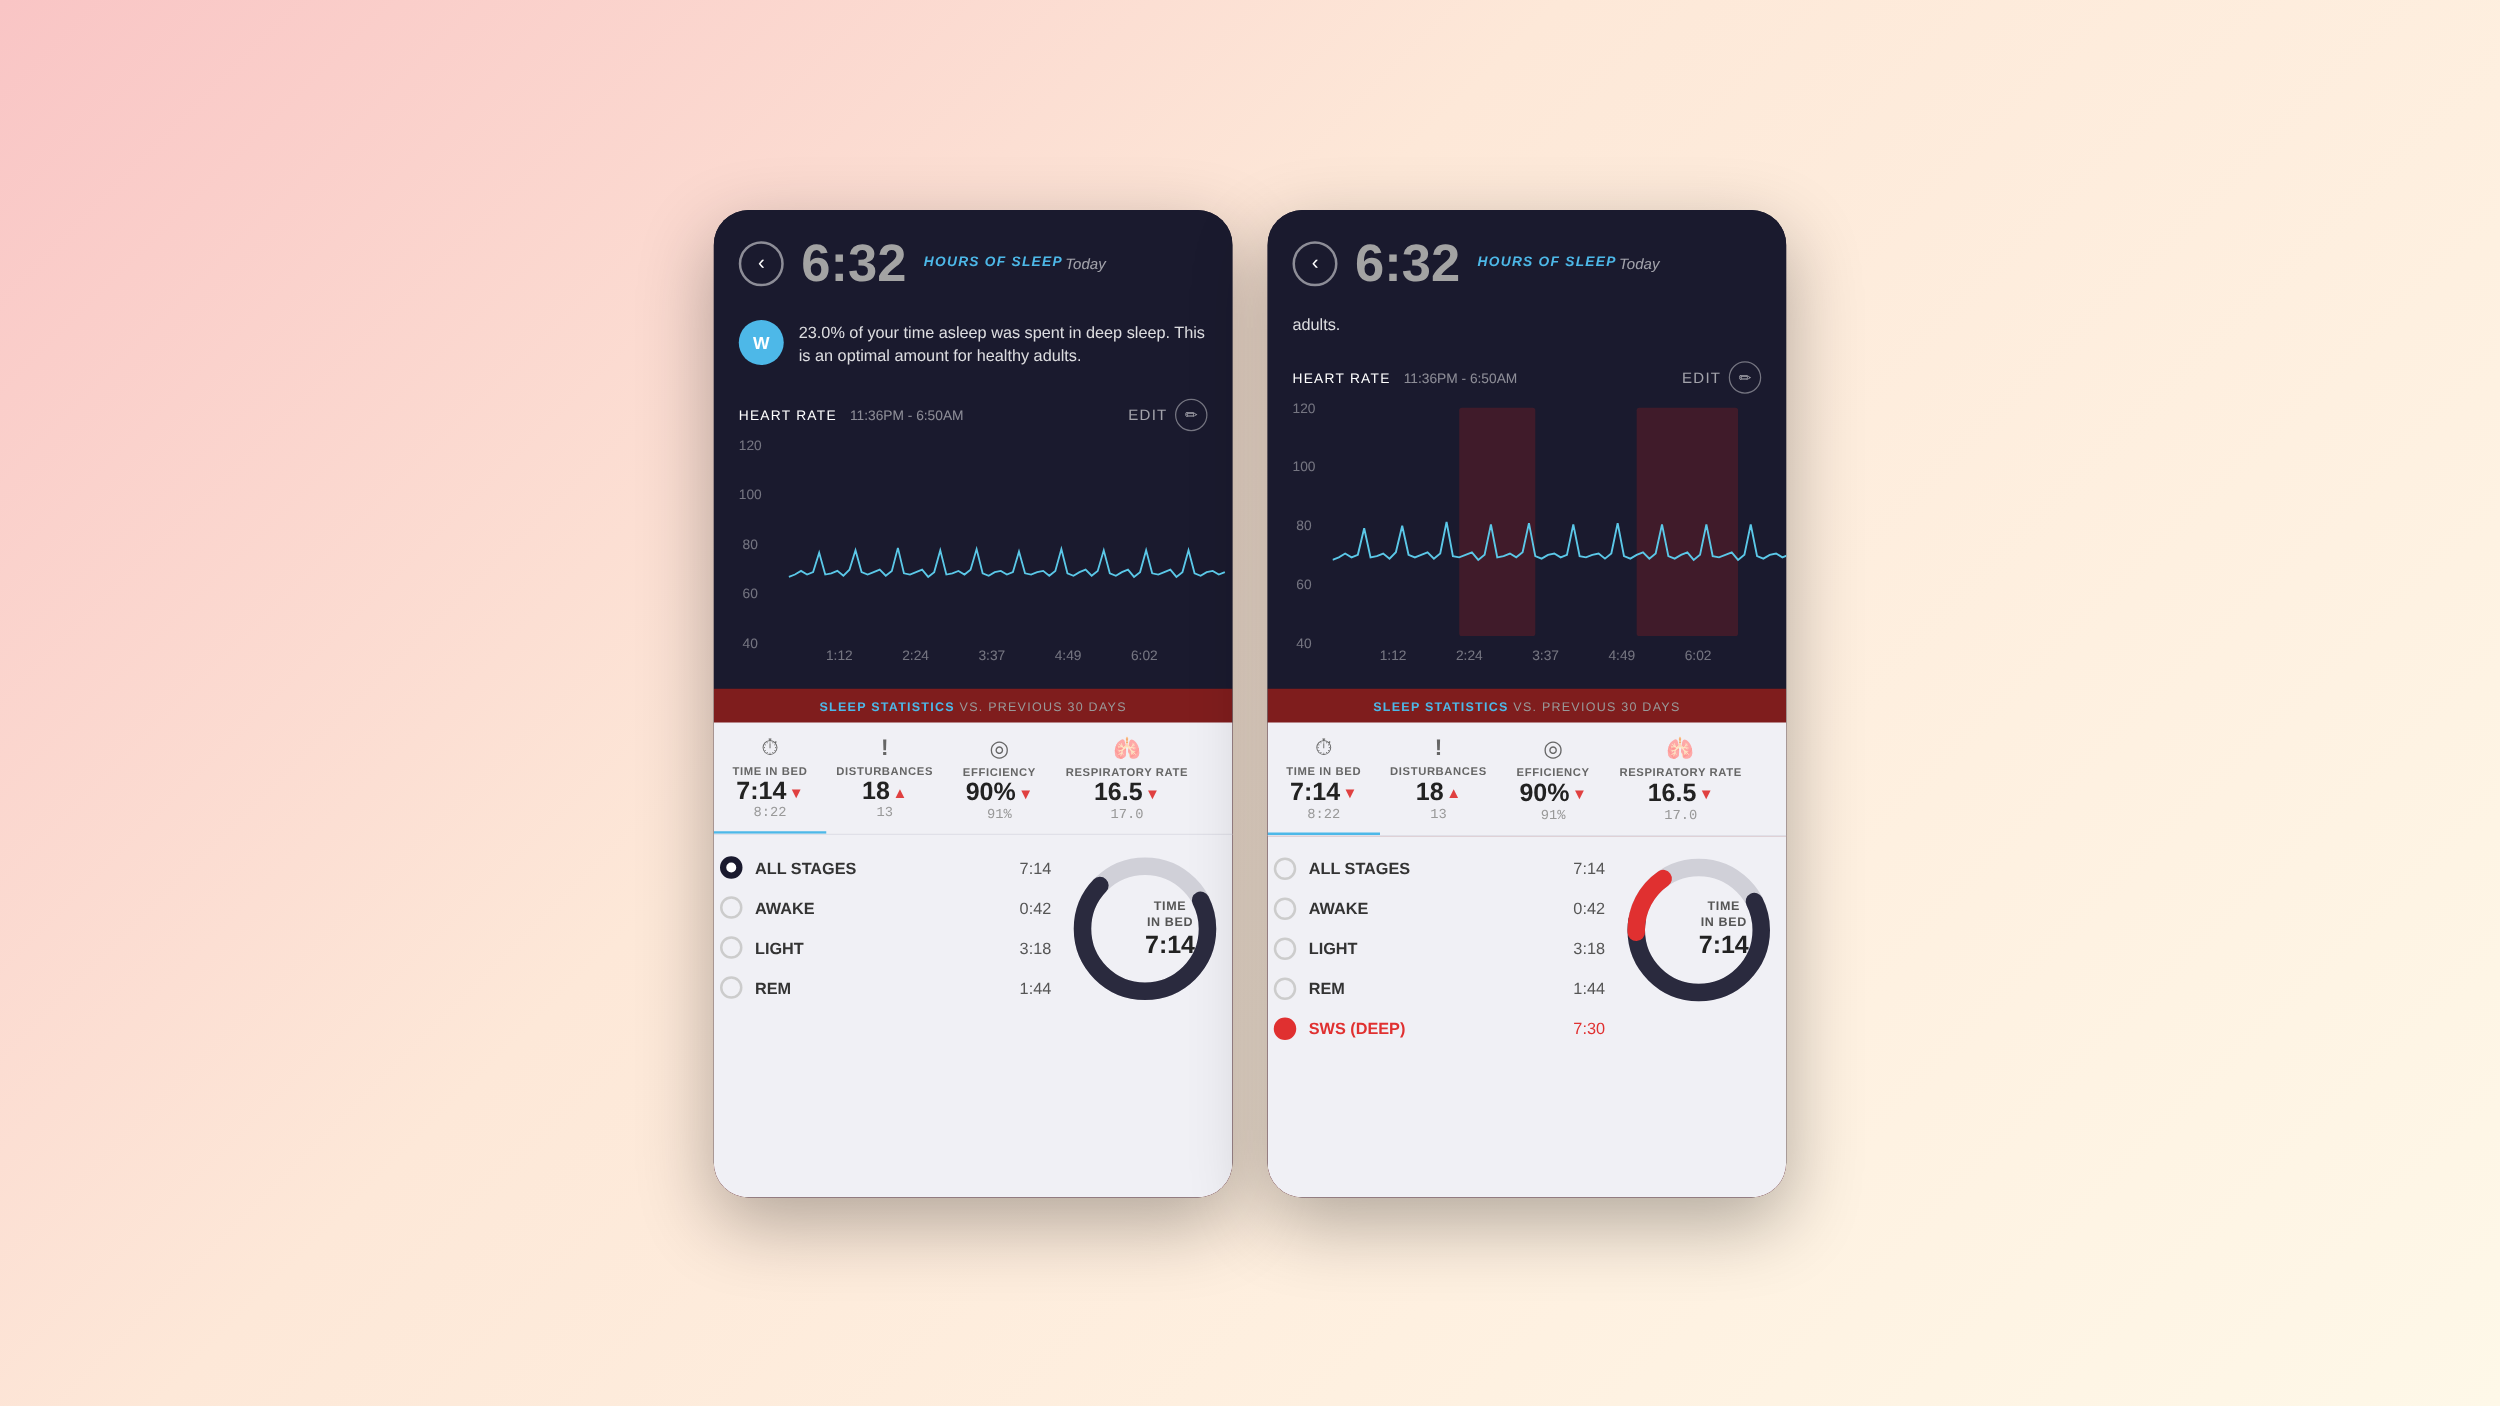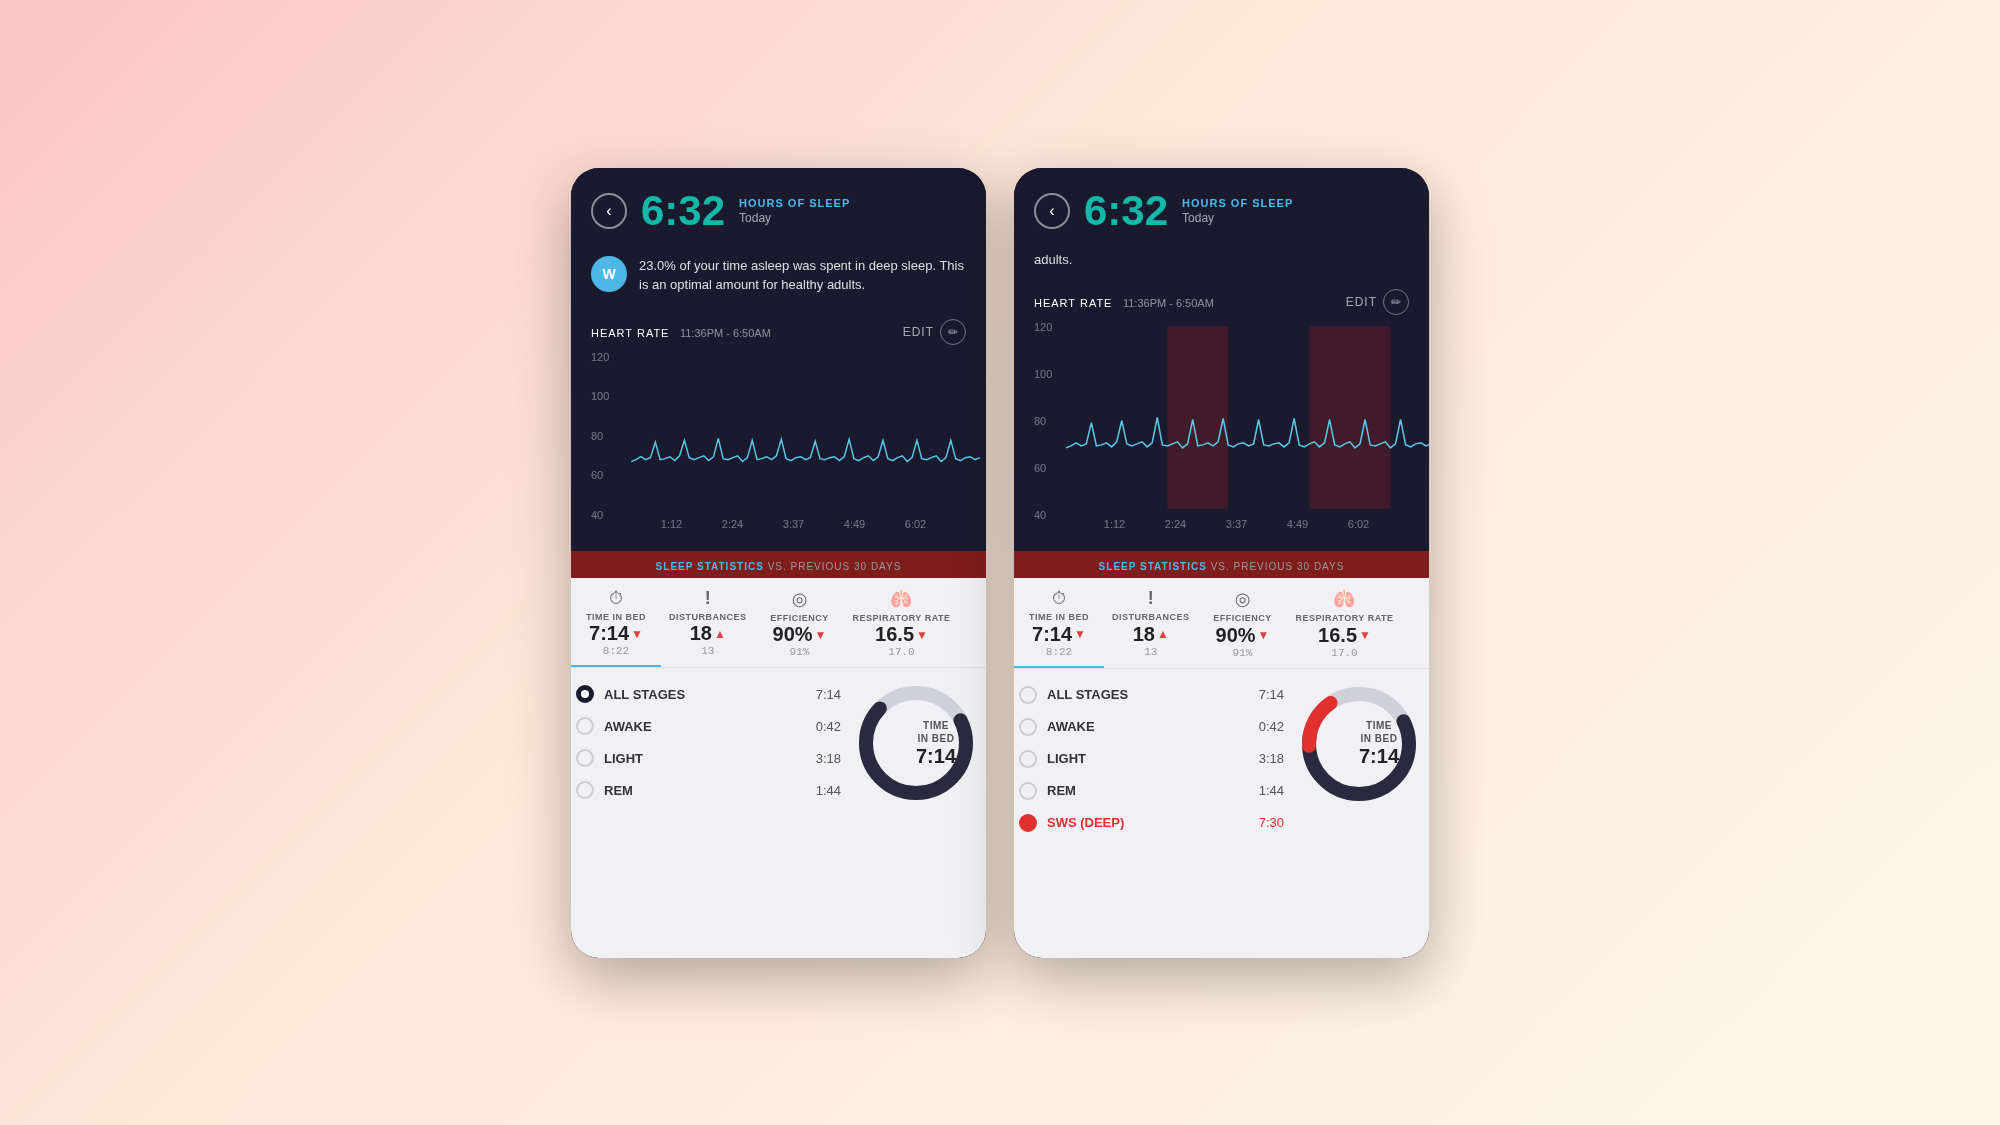--- a/index.html
+++ b/index.html
@@ -52,27 +52,28 @@
       align-items: center;
       justify-content: center;
       color: white;
       font-size: 16px;
       cursor: pointer;
       flex-shrink: 0;
     }
     .header-time {
       font-size: 42px;
       font-weight: 700;
-      color: #14b8a6;
+      color: #a3a3a3;
       line-height: 1;
     }
     .header-meta {
       display: flex;
-      flex-direction: column;
+      flex-direction: row;
       gap: 2px;
+      font-style: italic;
     }
     .header-label {
       font-size: 11px;
       font-weight: 700;
       color: #4db8e8;
       letter-spacing: 1px;
       text-transform: uppercase;
     }
     .header-sublabel {
       font-size: 12px;
@@ -156,20 +157,21 @@
       height: 200px;
     }
     .chart-y-labels {
       position: absolute;
       left: 20px;
       top: 0;
       bottom: 30px;
       display: flex;
       flex-direction: column;
       justify-content: space-between;
+      text-align: center;
     }
     .chart-y-label {
       font-size: 11px;
       color: rgba(255,255,255,0.4);
     }
     .chart-x-labels {
       display: flex;
       justify-content: space-around;
       padding: 4px 20px 0 50px;
     }

